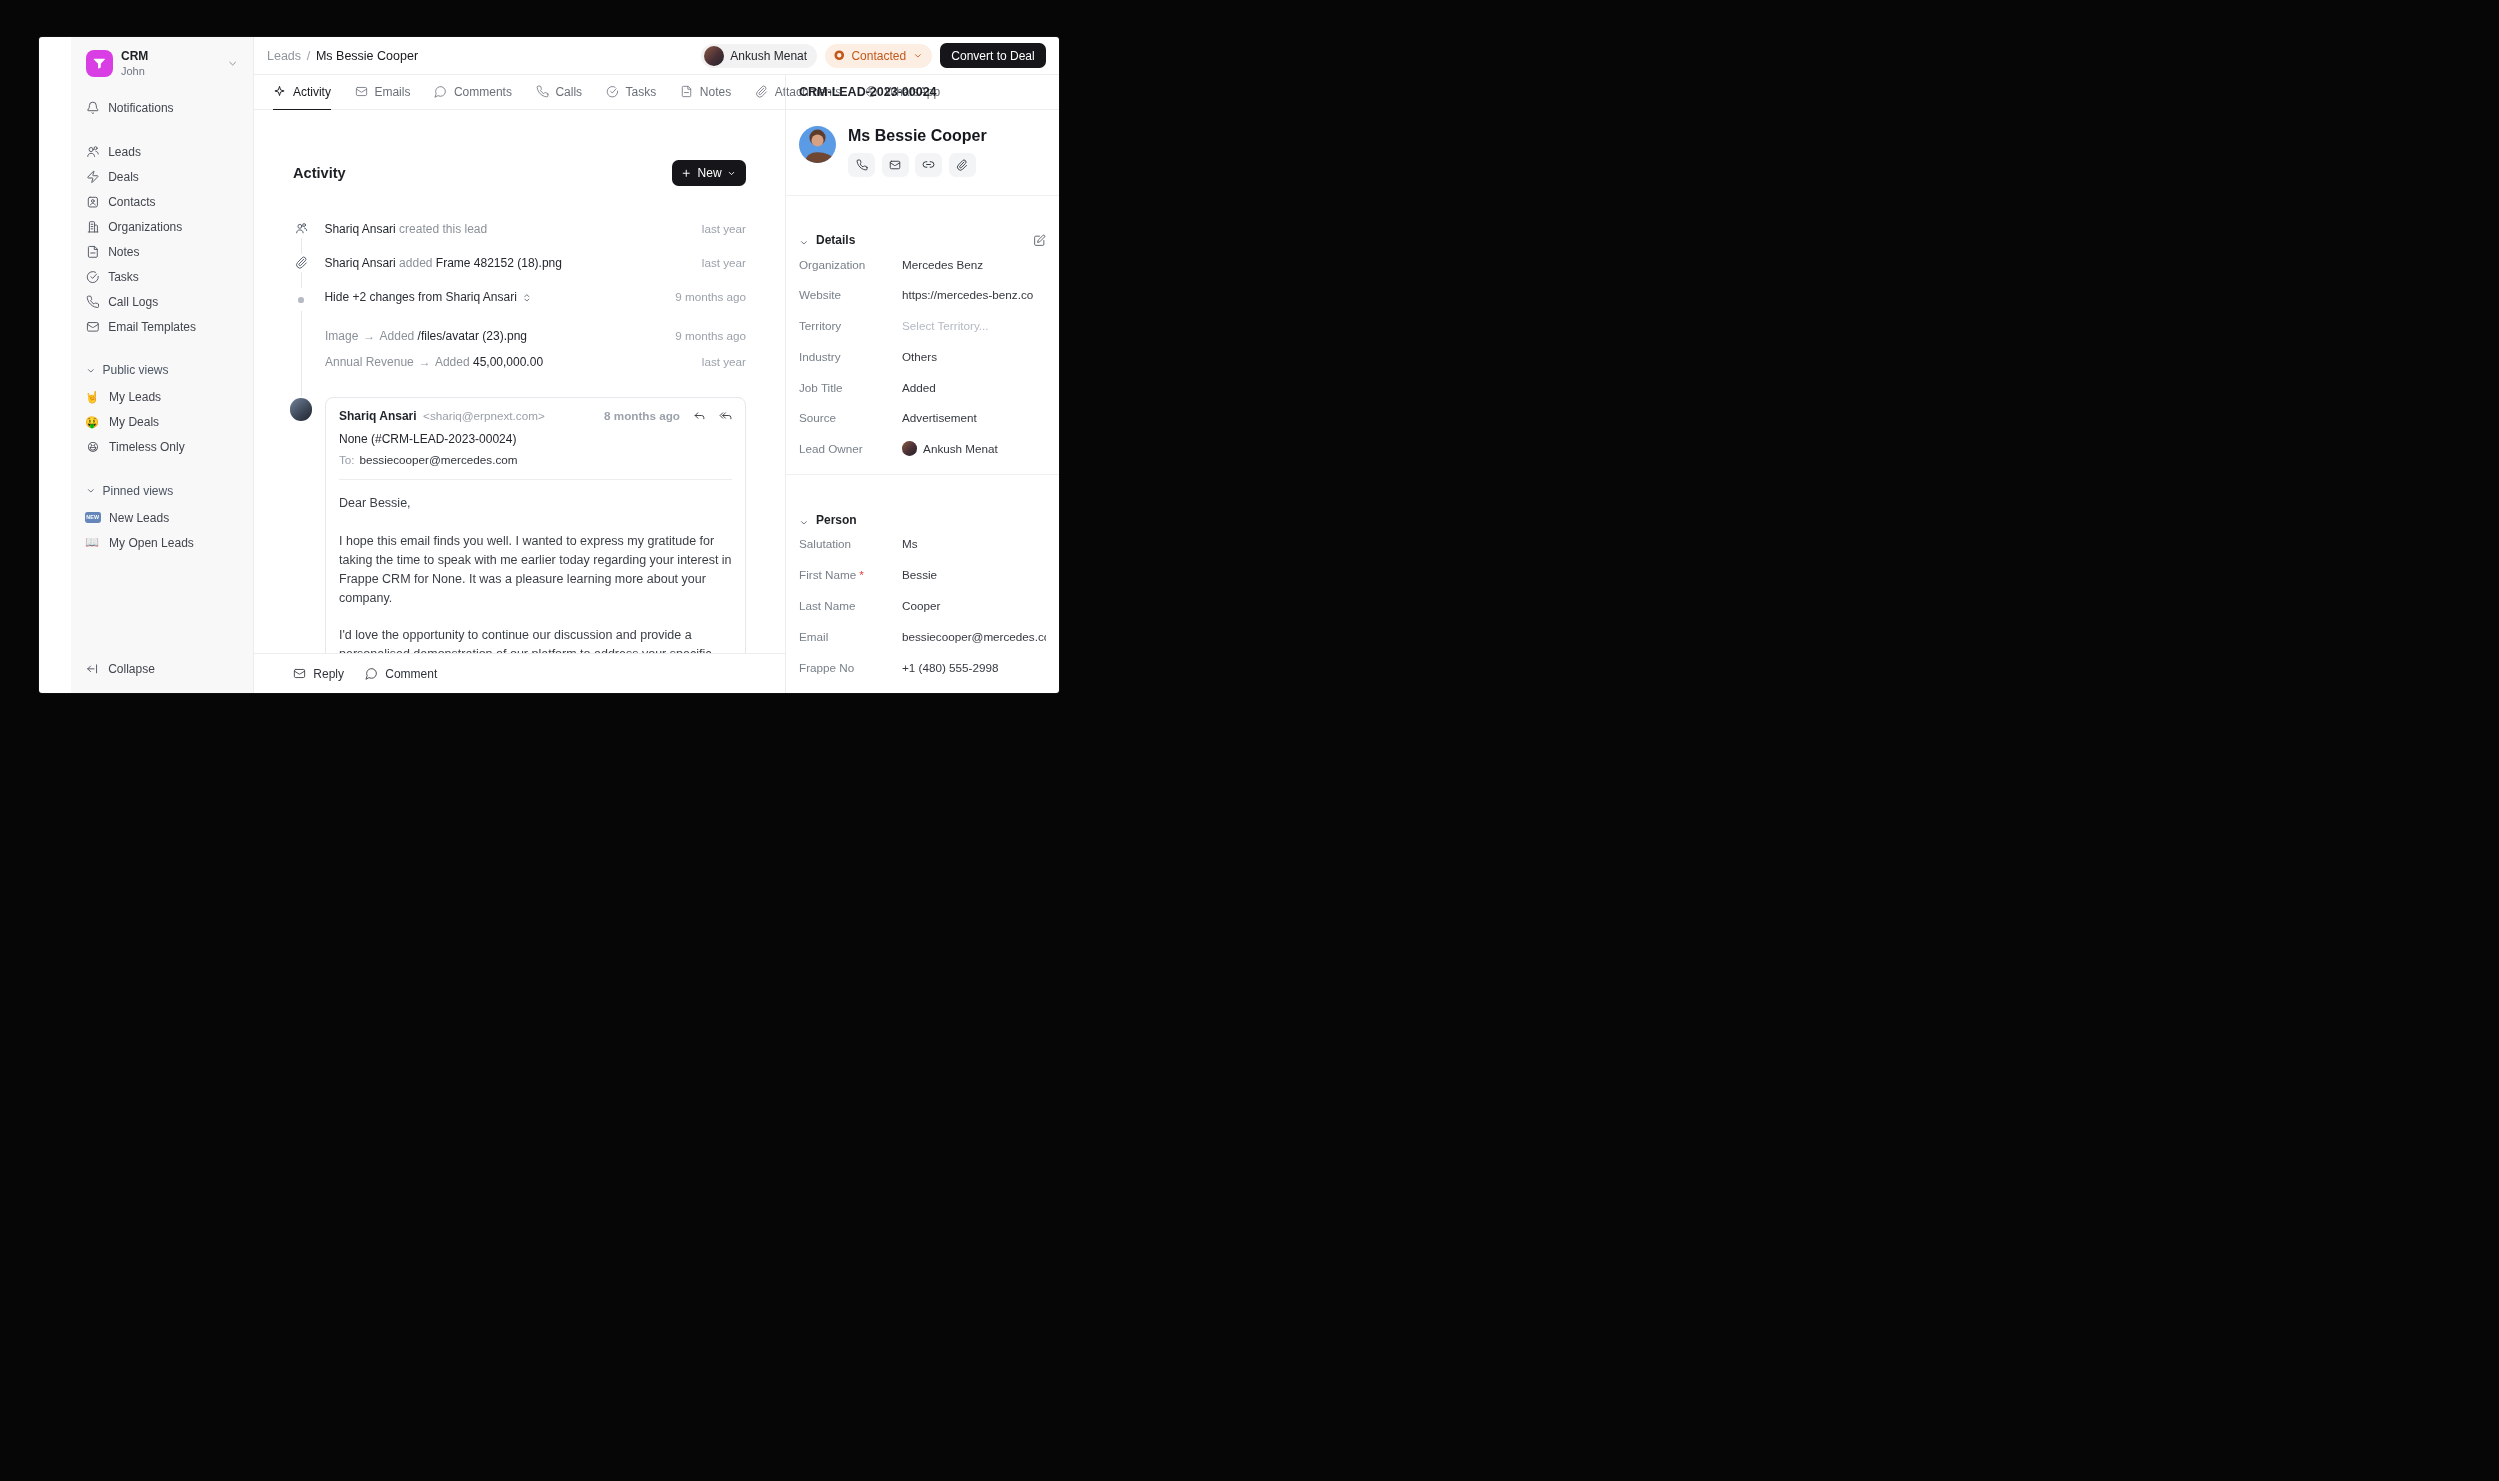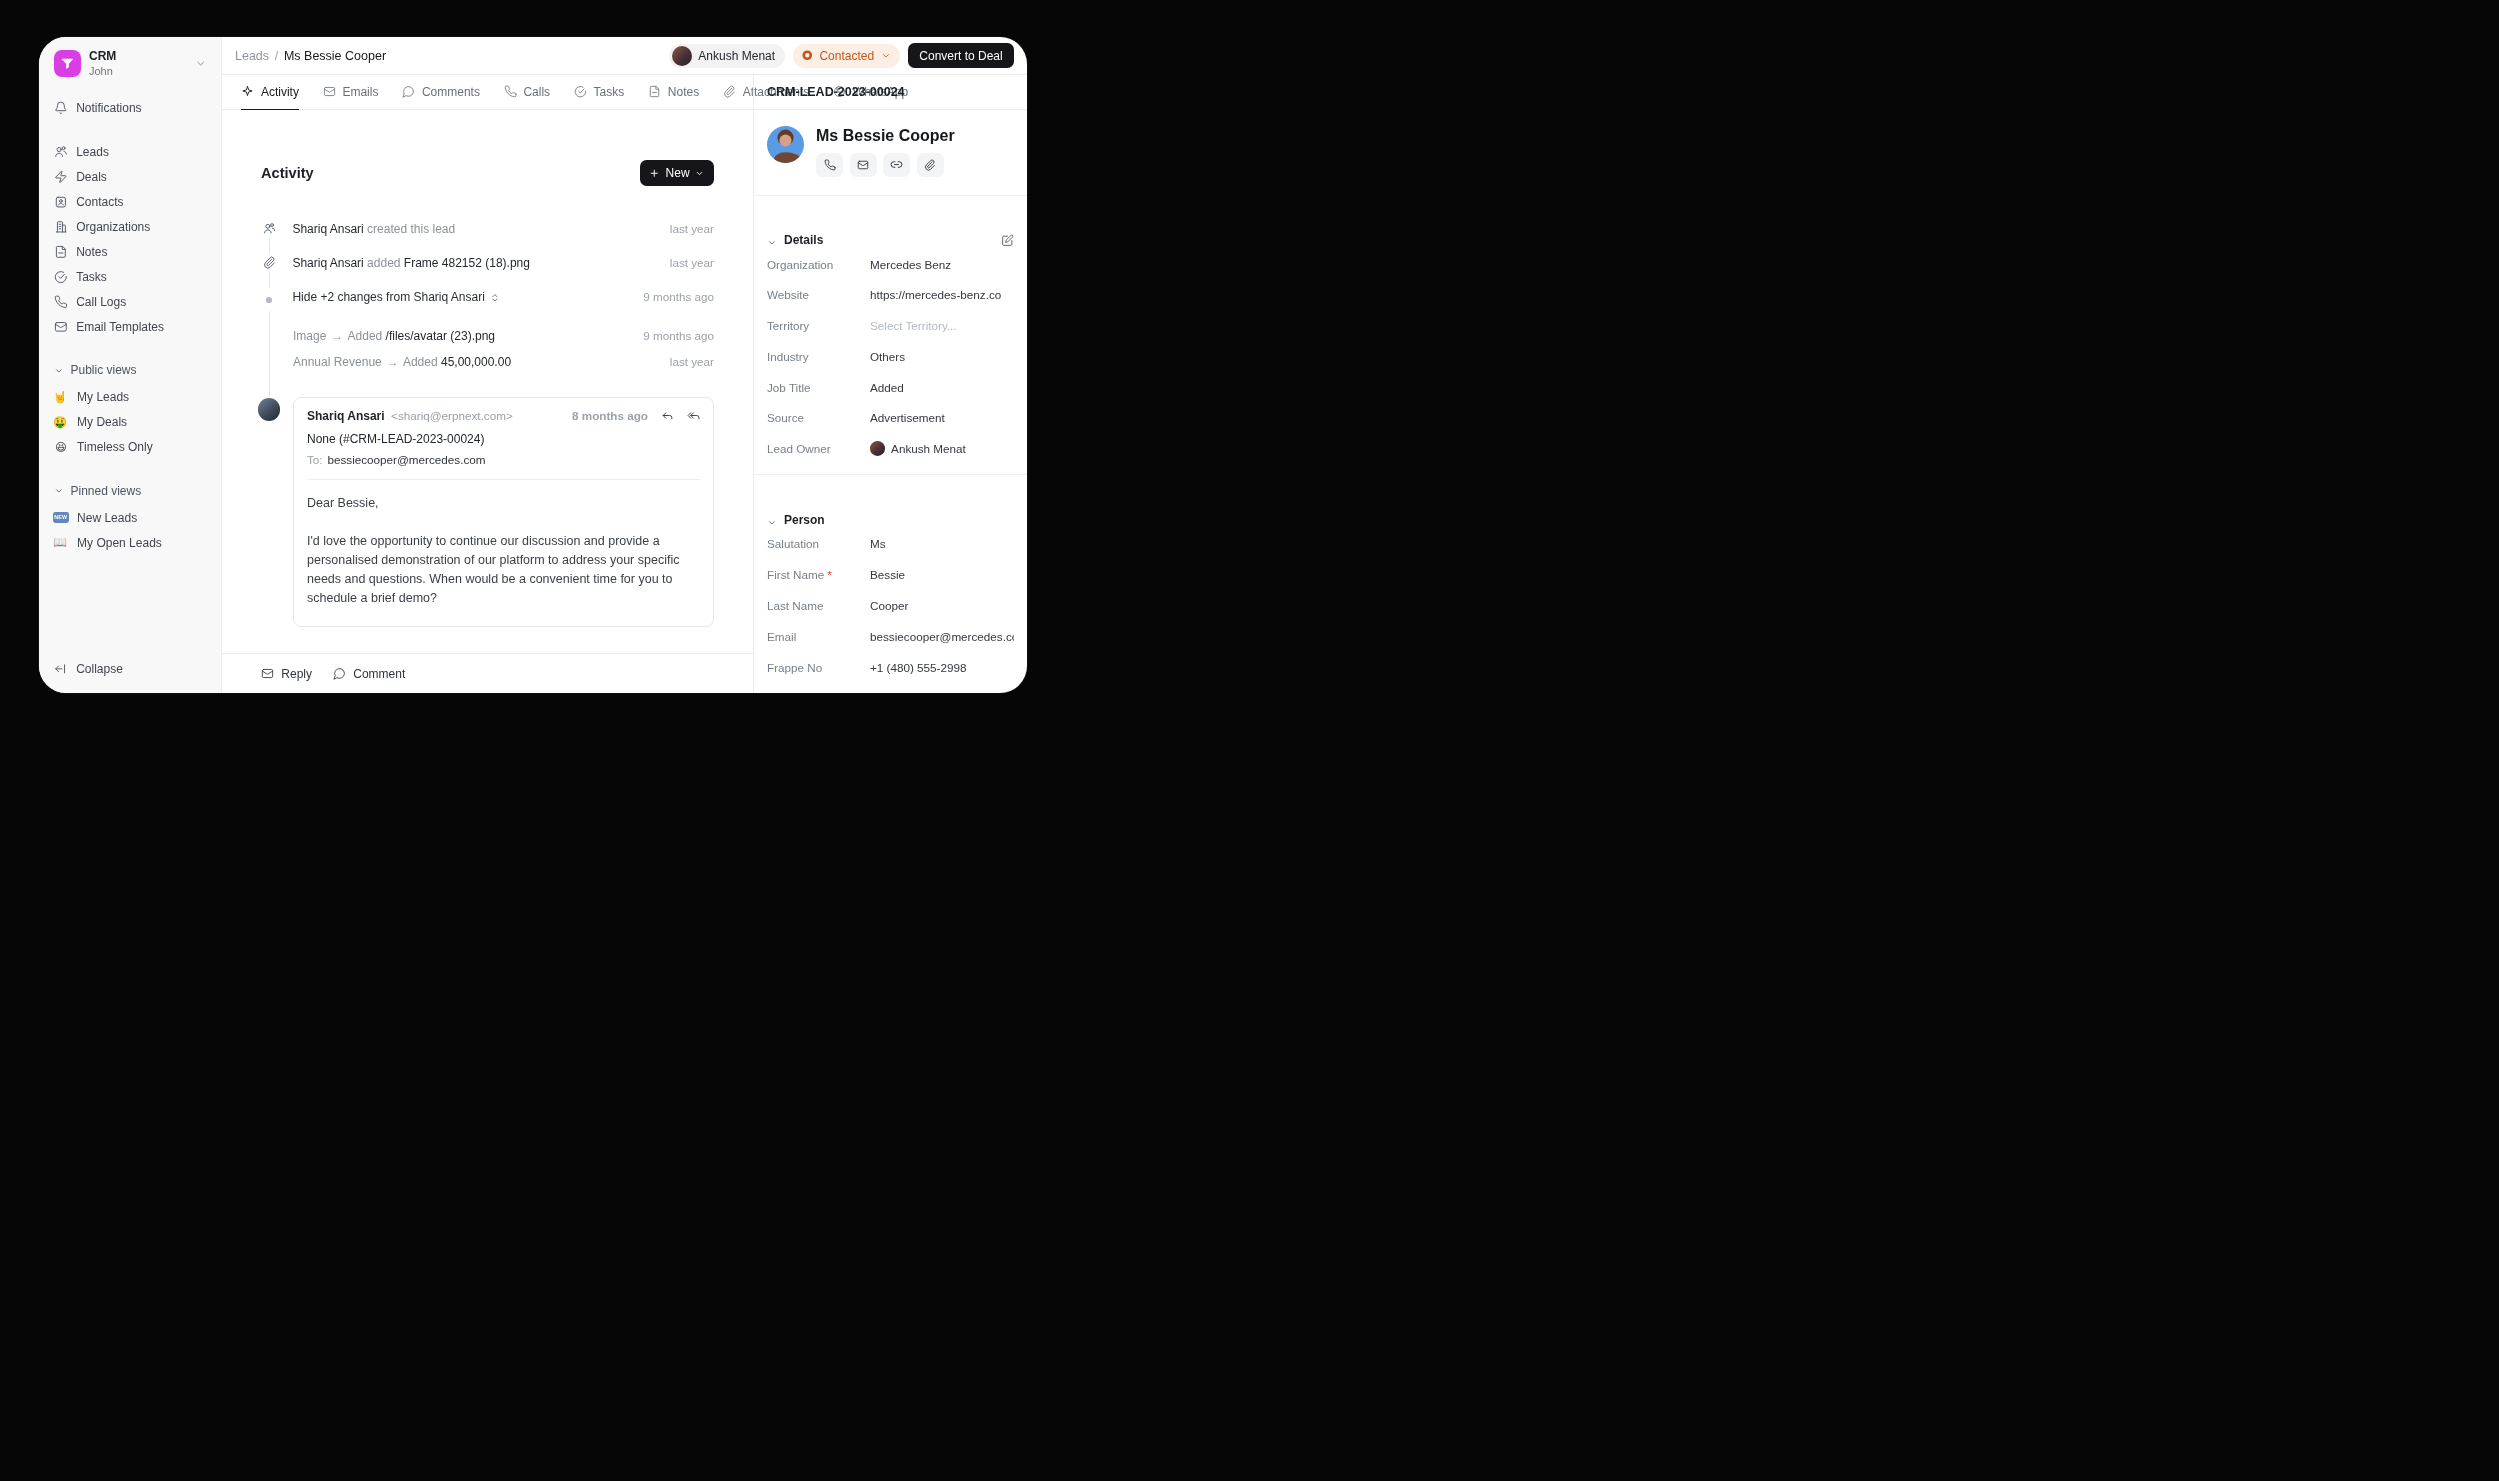--- a/index.html
+++ b/index.html
@@ -4,22 +4,23 @@
 <style>
   html,body{margin:0;padding:0;}
   body{
     width:1250px;height:741px;position:relative;background:#060606;
     font-family:"Liberation Sans","DejaVu Sans",sans-serif;
     -webkit-font-smoothing:antialiased;
   }
   svg{display:block;flex:none;}
   .window{
     position:absolute;left:39px;top:37px;width:988px;height:656px;
-    background:#fff;border-radius:27px;overflow:hidden;display:flex;
+    background:#fff;border-radius:3px;overflow:hidden;display:flex;
     box-shadow:0 0 0 0.8px rgba(255,255,255,.06);
+    padding-left:32px;
   }
   
   .sidebar{
     width:183px;flex:none;background:#F8F8F8;border-right:0.8px solid #EDEDED;
     padding:8px 8px 11.3px;display:flex;flex-direction:column;box-sizing:border-box;
   }
   .workspace{display:flex;align-items:center;gap:8px;padding:4.9px 6.5px;border-radius:8px;margin-bottom:13px;cursor:pointer;}
   .logo{width:27.5px;height:27.5px;border-radius:8px;background:#D83EE4;display:flex;align-items:center;justify-content:center;}
   .ws-names{line-height:1.15;}
   .ws-title{font-size:12px;font-weight:700;color:#1d2025;}
@@ -479,20 +480,21 @@
                         </svg>
                     </span>
                   </span>
                 </div>
                 <div class="subject">None (#CRM-LEAD-2023-00024)</div>
                 <div class="toline">
                   <span class="tl">To:</span><span>bessiecooper@mercedes.com</span>
                 </div>
                 <div class="ebody">
                   <p>Dear Bessie,</p>
+                  <p>I hope this email finds you well. I wanted to express my gratitude for taking the time to speak with me earlier today regarding your interest in Frappe CRM for None. It was a pleasure learning more about your company.</p>
                   <p>I'd love the opportunity to continue our discussion and provide a personalised demonstration of our platform to address your specific needs and questions. When would be a convenient time for you to schedule a brief demo?</p>
 
                 </div>
               </div>
             </div>
           </div>
         </div>
 
         <div class="actionbar">
           <div class="action">

